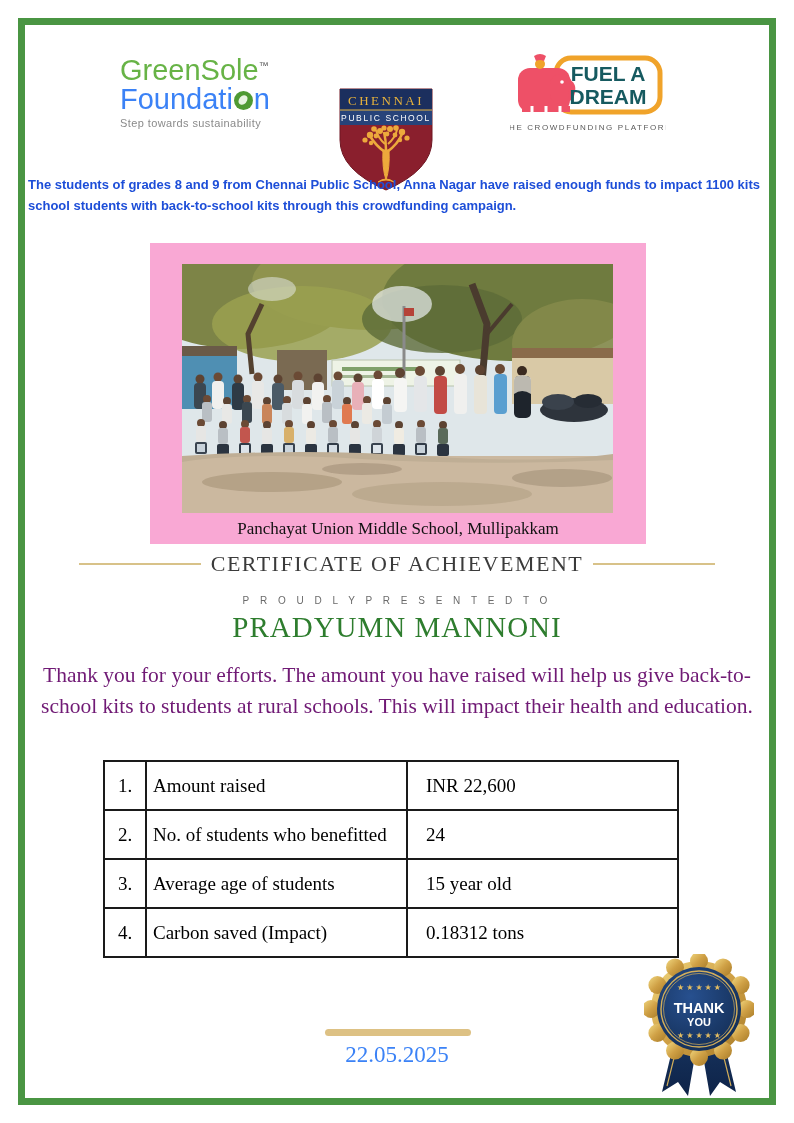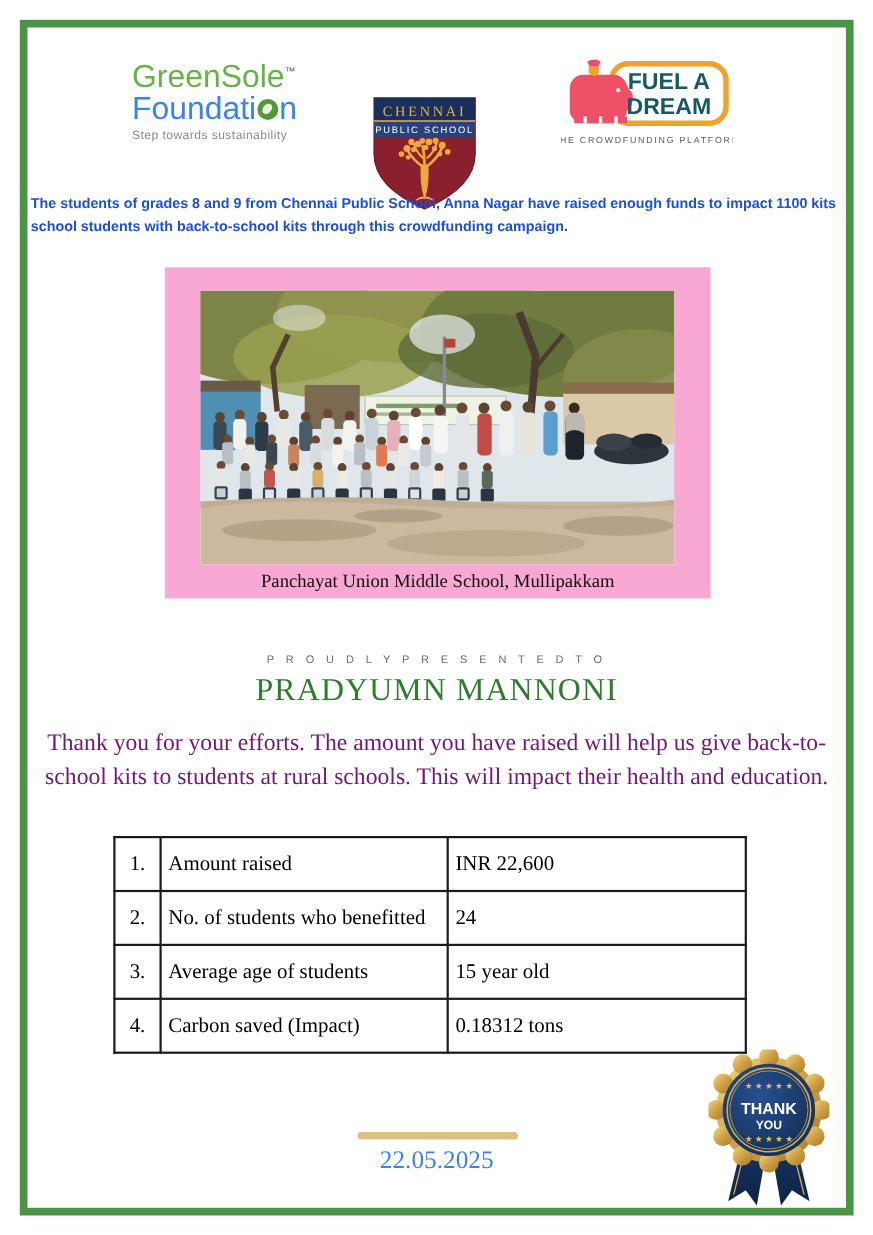--- a/index.html
+++ b/index.html
@@ -45,21 +45,21 @@
              font-size:29px;letter-spacing:1px;color:#2e7d2e;}
   .message{position:absolute;left:37px;top:660px;width:720px;text-align:center;
            font-size:21.5px;line-height:1.45;color:#701a75;}
 
   
   .impact-table{position:absolute;left:103px;top:760px;width:576px;border-collapse:collapse;
                 font-size:19px;color:#000;}
   .impact-table td{border:2px solid #1a1a1a;height:45px;vertical-align:middle;}
   .td-no{width:38px;text-align:center;}
   .td-label{width:252px;padding-left:6px;}
-  .td-value{padding-left:6px;}
+  .td-value{padding-left:18px;}
 
   
   .gold-line{position:absolute;left:325px;top:1029px;width:146px;height:7px;border-radius:3.5px;background:#ddc184;}
   .date{position:absolute;left:0;top:1042px;width:794px;text-align:center;font-size:23px;color:#3b82f6;}
   .badge{position:absolute;left:644px;top:954px;width:110px;height:148px;}
 
   .fad-tagline{font-family:"Liberation Sans",sans-serif;}
 </style>
 </head>
 <body>
@@ -354,20 +354,25 @@
         <path d="M0 192 Q120 184 240 192 T431 190 L431 196 Q300 202 180 195 T0 198 Z" fill="#bfae95"></path>
         <ellipse cx="90" cy="218" rx="70" ry="10" fill="#ab987d" opacity=".7"></ellipse>
         <ellipse cx="260" cy="230" rx="90" ry="12" fill="#b3a086" opacity=".6"></ellipse>
         <ellipse cx="380" cy="214" rx="50" ry="9" fill="#a4917a" opacity=".6"></ellipse>
         <ellipse cx="180" cy="205" rx="40" ry="6" fill="#9b8871" opacity=".5"></ellipse>
       </svg>
     </div>
     <div class="photo-caption">Panchayat Union Middle School, Mullipakkam</div>
   </div>
 
+  <div class="cert-heading-row">
+    <div class="rule"></div>
+    <div class="cert-heading">CERTIFICATE OF ACHIEVEMENT</div>
+    <div class="rule"></div>
+  </div>
   <div class="presented">P R O U D L Y   P R E S E N T E D   T O</div>
   <div class="recipient">PRADYUMN MANNONI</div>
   <div class="message">Thank you for your efforts. The amount you have raised will help us give back-to-school kits to students at rural schools. This will impact their health and education.</div>
 
   <table class="impact-table">
     <tbody>
       <tr>
         <td class="td-no">1.</td>
         <td class="td-label">Amount raised</td>
         <td class="td-value">INR 22,600</td>

